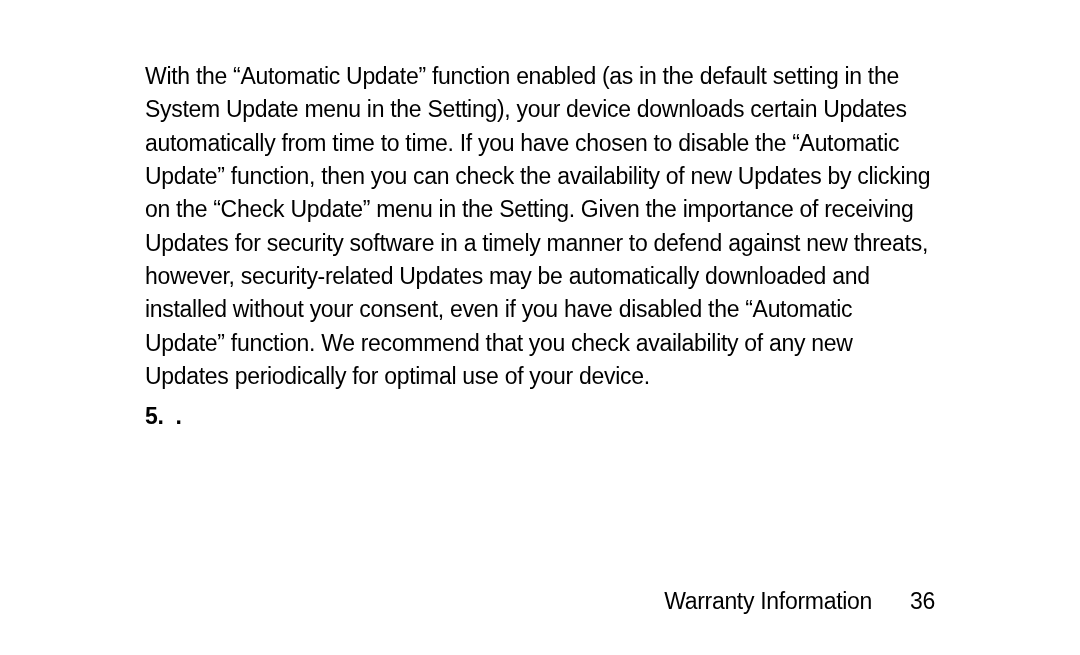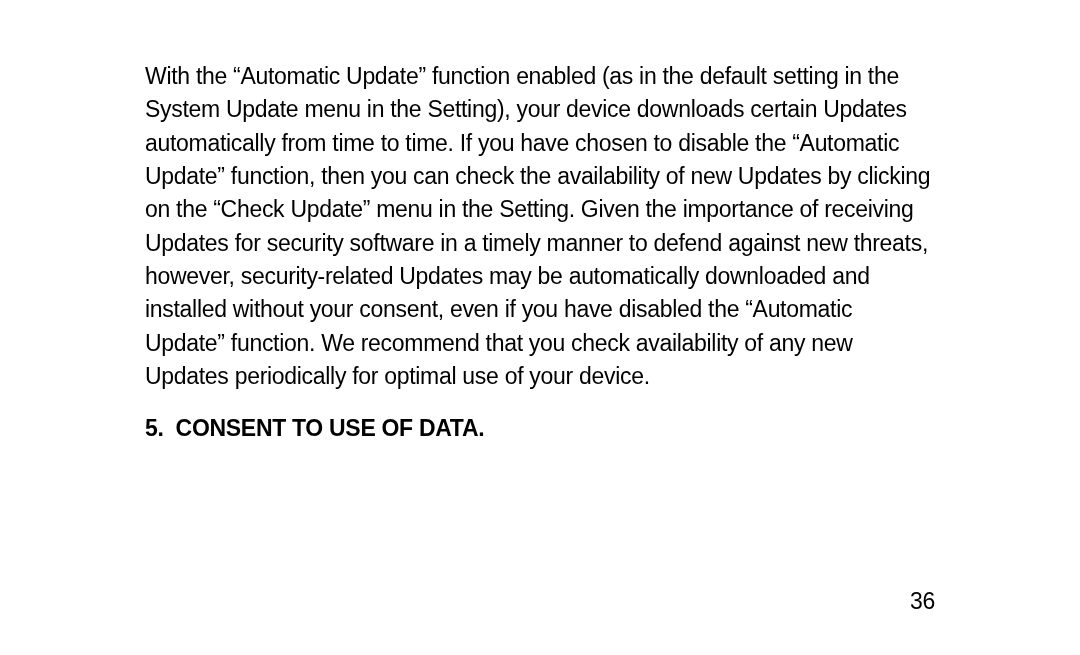--- a/index.html
+++ b/index.html
@@ -16,21 +16,21 @@
     }
     .page-content {
       padding: 60px 145px 0 145px;
     }
     .body-paragraph {
       font-size: 23px;
       line-height: 1.45;
       color: #000;
       letter-spacing: -0.3px;
       font-stretch: condensed;
-      margin-bottom: 22px;
+      margin-bottom: 10px;
     }
     .section-heading-row {
       display: flex;
       align-items: baseline;
       font-weight: bold;
       font-size: 23px;
       color: #000;
       letter-spacing: -0.3px;
       font-stretch: condensed;
     }
@@ -58,20 +58,20 @@
     }
   </style>
 </head>
 <body>
 
 <div class="page-content">
   <p class="body-paragraph">With the “Automatic Update” function enabled (as in the default setting in the System Update menu in the Setting), your device downloads certain Updates automatically from time to time. If you have chosen  to disable the “Automatic Update” function, then you can check the availability of new Updates by clicking on the “Check Update” menu in the Setting.  Given the importance of receiving Updates for security software in a timely manner to defend against new threats, however, security-related Updates may be automatically downloaded and installed without your consent, even if you have disabled the “Automatic Update” function. We recommend that you check availability of any new Updates periodically for optimal use of your device.</p>
 
   <div class="section-heading-row">
     <span class="section-number">5.</span>
-    <span class="section-title">CONSENT TO USE OF DATA</span>
       <span>.</span>
   </div>
 </div>
 
 <div class="footer">
+  <span class="footer-label">Warranty Information</span>
   <span class="footer-page">36</span>
 </div>
 
 </body></html>

